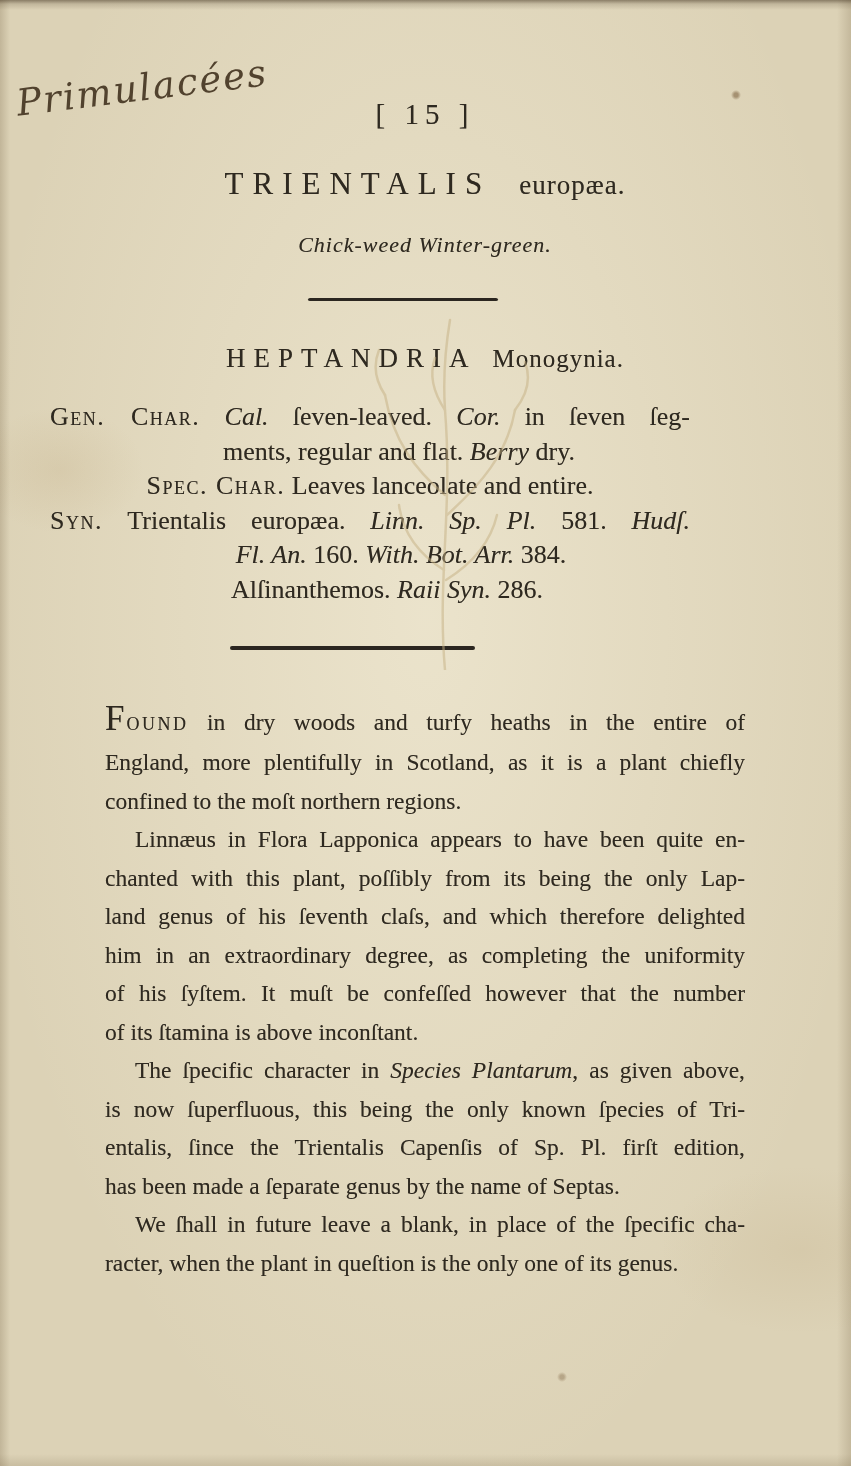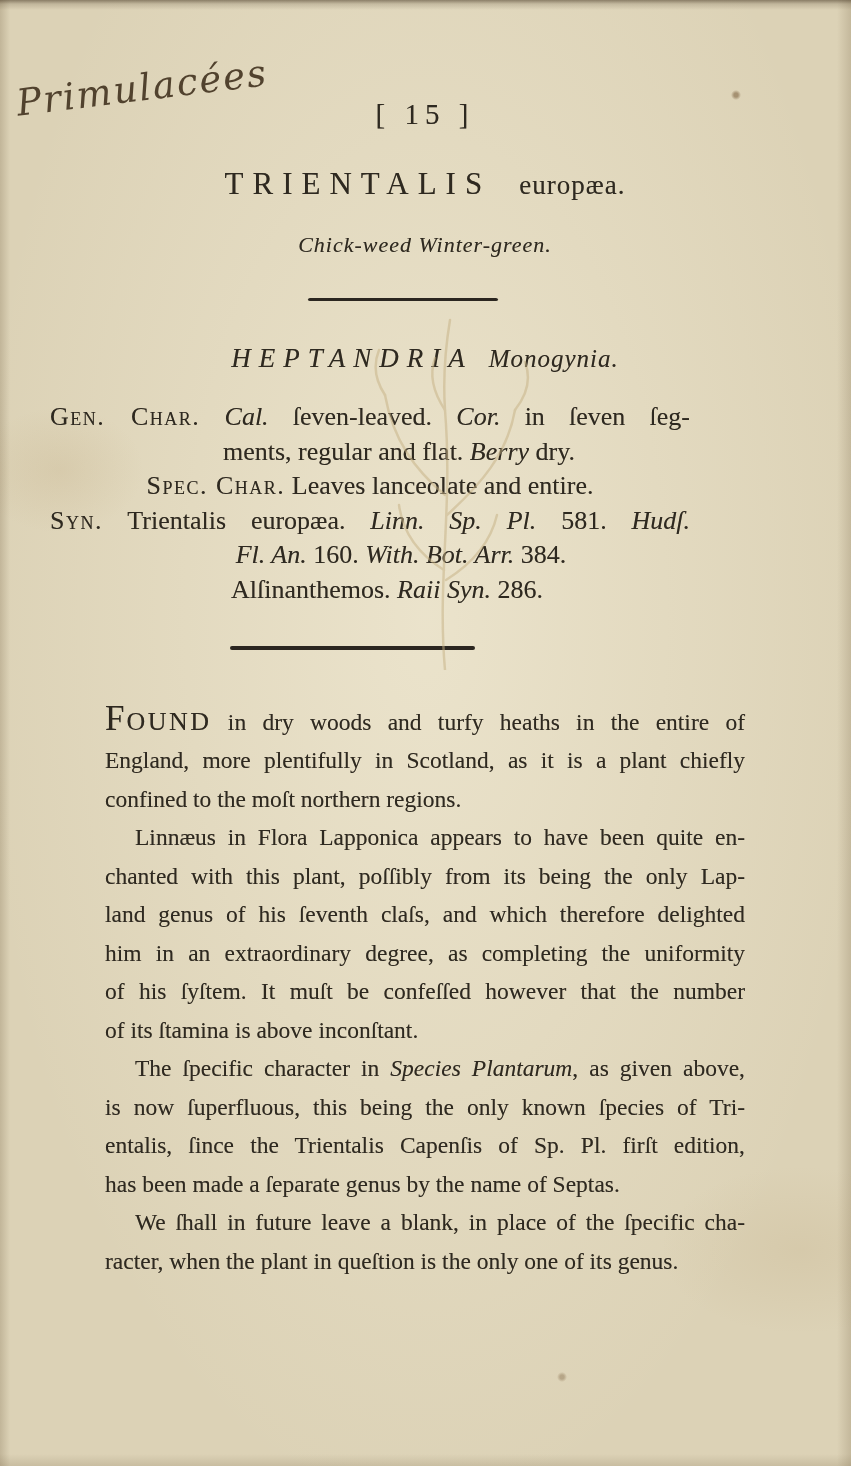--- a/index.html
+++ b/index.html
@@ -67,39 +67,39 @@
     text-align: center;
     font-style: italic;
     font-size: 22px;
     letter-spacing: 1px;
   }
 
   .rule { background: var(--rule_color, #2b2620); }
   .rule1 { width: 190px; height: 3px; margin: 40px 0 0 308px; border-radius: 2px / 1.5px; }
   .rule2 { width: 245px; height: 4px; margin: 38px 0 0 230px; border-radius: 2px; }
 
-  .class-row { margin: 42px 0 0 105px; width: 640px; text-align: center; font-style: italic; white-space: nowrap; }
+  .class-row { margin: 42px 0 0 105px; width: 640px; text-align: center; white-space: nowrap; }
   .classname { font-size: 27px; letter-spacing: 8px; }
   .ordername { font-size: 25px; margin-left: 12px; letter-spacing: 1px; }
 
   .charblock { margin: 26px 0 0 50px; width: 640px; font-size: 26px; }
   .cline { line-height: 34.6px; text-align: center; }
   .ind1 { padding-left: 58px; }
   .ind2 { padding-left: 62px; }
   .ind3 { padding-left: 34px; }
 
   .just { text-align: justify; text-align-last: justify; }
   .sc { font-variant: small-caps; letter-spacing: 1.5px; }
   .it { font-style: italic; }
 
   .bodytext { margin: 50px 0 0 105px; width: 640px; font-size: 23.5px; }
   .bline { line-height: 38.5px; }
   .pind { text-indent: 30px; }
   .lead-cap  { font-size: 35px; letter-spacing: 2px; }
-  .lead-caps { font-size: 26px; letter-spacing: 2.5px; }
+  .lead-caps { font-size: 18px; letter-spacing: 2.5px; }
 </style>
 </head>
 <body>
 
 <div class="page">
 
   <svg class="ghost-illustration" width="290" height="390" viewBox="0 0 290 390" fill="none">
     <g stroke="#c6b184" stroke-width="2.5" stroke-linecap="round">
       <path d="M150 390 C142 300 158 230 150 130 C148 100 150 70 155 40"></path>
       <path d="M150 215 C120 190 98 160 90 115"></path>

